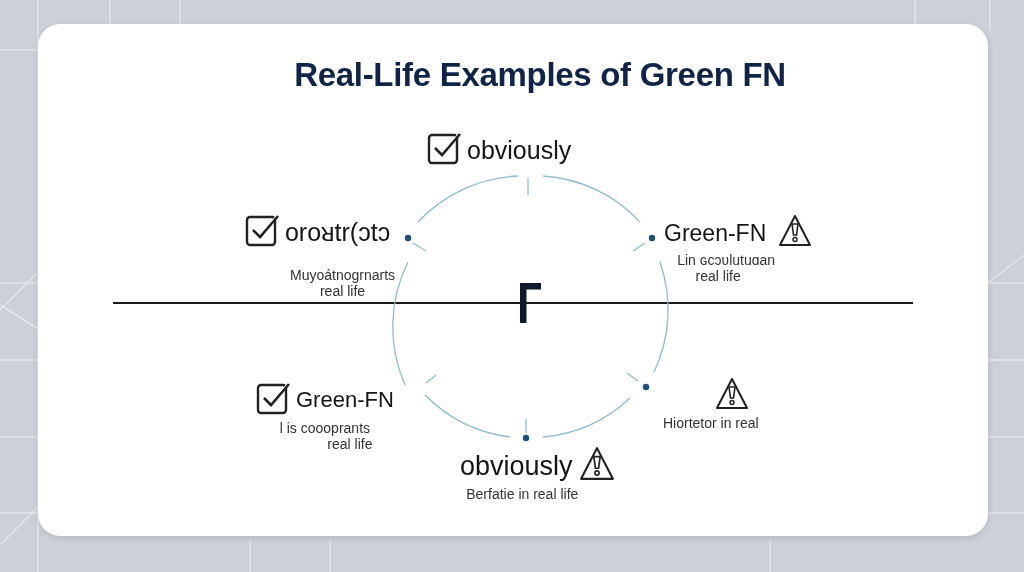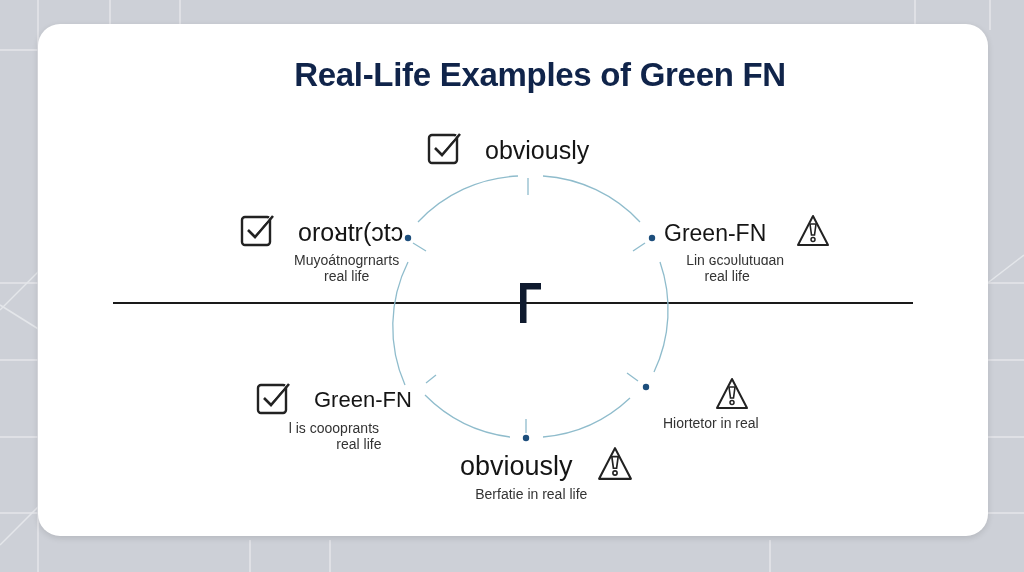--- a/index.html
+++ b/index.html
@@ -13,21 +13,21 @@
     position:absolute; left:38px; top:24px; width:950px; height:512px;
     background:#ffffff; border-radius:22px;
     box-shadow:0 2px 6px rgba(0,0,0,0.12);
   }
   .title {
     position:absolute; left:0; top:56px; width:1080px; text-align:center;
     font-size:33px; font-weight:bold; color:#10244a; letter-spacing:-0.3px;
   }
   .diagram { position:absolute; left:0; top:0; width:1024px; height:572px; }
   .node { position:absolute; display:flex; flex-direction:column; align-items:center; }
-  .node .row { display:flex; align-items:center; gap:22px; }
+  .node .row { display:flex; align-items:center; gap:4px; }
   .node .label { font-size:25px; color:#151515; white-space:nowrap; }
   .node .sub { font-size:14px; color:#333; text-align:center; line-height:16px; white-space:nowrap; }
   .icon { display:inline-block; }
 </style>
 </head>
 <body>
 
 <svg class="bg-grid" width="1024" height="572">
   <g stroke="#e4e6ea" stroke-width="1.5">
     <line x1="38" y1="0" x2="38" y2="572"></line>
@@ -110,21 +110,21 @@
   <div class="row">
     <span class="icon">
       <svg width="36" height="36" viewBox="0 0 36 36">
           <rect x="2" y="5" width="28" height="28" rx="3" fill="none" stroke="#222" stroke-width="2.4"></rect>
           <path d="M8 18 L15 25 L33 4" fill="none" stroke="#222" stroke-width="2.6"></path>
           <path d="M11 18 L15 22 L30 5" fill="none" stroke="#fff" stroke-width="0.9"></path>
         </svg>
     </span>
     <span class="label">oroᴚtr(ɔtɔ</span>
   </div>
-  <div class="sub" style="margin-left:50px;">Muyoátnogrnarts</div>
+  <div class="sub" style="margin-left:50px;margin-top:15px;">Muyoátnogrnarts</div>
   <div class="sub" style="margin-left:50px;">real life</div>
 </div>
 
 <div class="node" style="left:664px;top:214px;">
   <div class="row">
     <span class="label" style="font-size:23px;">Green-FN</span>
     <span class="icon" style="margin-left:8px;">
       <svg width="34" height="34" viewBox="0 0 34 34">
           <path d="M17 2 L32 31 L2 31 Z" fill="none" stroke="#222" stroke-width="2" stroke-linejoin="round"></path>
           <path d="M14 10 L20 10 L18.5 21 L15.5 21 Z" fill="none" stroke="#222" stroke-width="1.6"></path>

